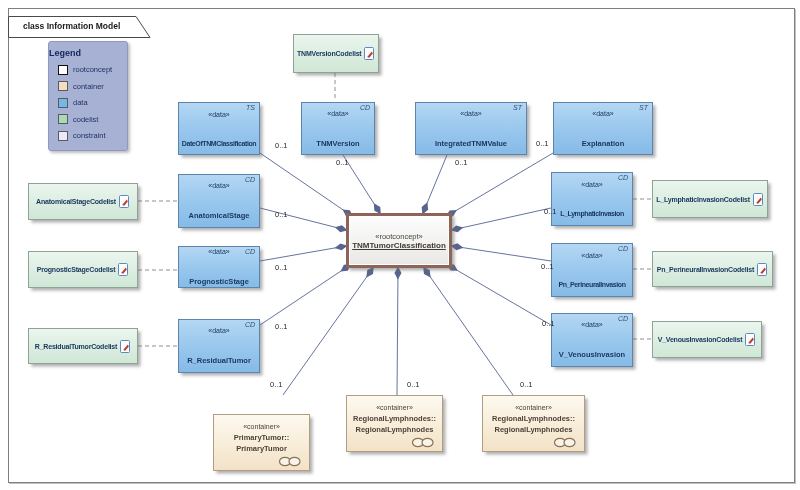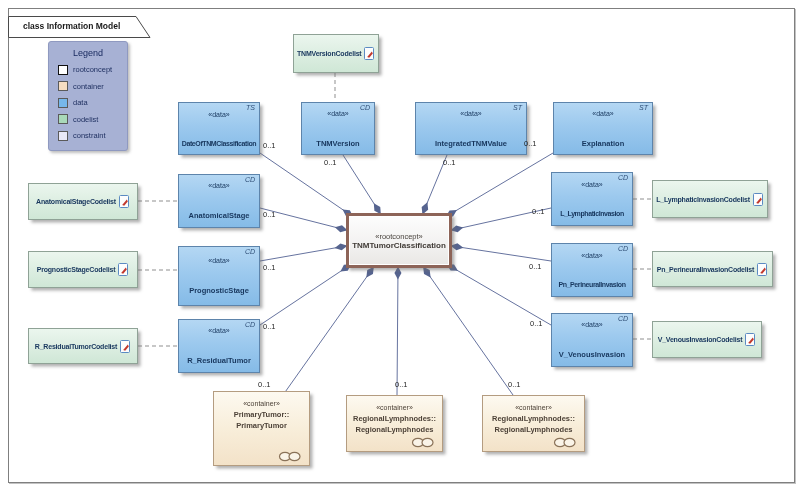--- a/index.html
+++ b/index.html
@@ -52,35 +52,35 @@
   .container-box .nm{font-size:7.5px;font-weight:bold;color:#4d4238;line-height:1.5;white-space:nowrap;}
   .container-box .oo{position:absolute;right:7px;bottom:3px;}
 
   .root-box{
     background:linear-gradient(180deg,#fdfdfd 0%,#f2f1f0 60%,#e9e7e5 100%);
     border:3px solid #8d6458;
     box-shadow:2.5px 2.5px 3px rgba(110,110,110,.55), inset 0 0 0 1px #ffffff;
     display:flex;flex-direction:column;align-items:center;justify-content:center;text-align:center;
   }
   .root-box .st{font-size:7.5px;color:#4a453f;margin-bottom:0;}
-  .root-box .nm{font-size:8px;font-weight:bold;color:#403b36;}
+  .root-box .nm{font-size:8px;font-weight:bold;color:#403b36;text-decoration:underline;}
 
   .legend{
     position:absolute;left:48px;top:41px;width:78px;height:108px;z-index:2;
     background:#a7b1d4;border:1px solid #8f99c0;border-radius:3px;
     box-shadow:2px 2px 3px rgba(110,110,110,.45);
   }
-  .legend-title{font-size:9px;font-weight:normal;color:#14265c;text-align:center;margin-top:6px;}
+  .legend-title{font-size:9px;font-weight:bold;color:#14265c;text-align:left;margin-top:6px;}
   .legend-row{display:flex;align-items:center;gap:5px;margin:6.5px 0 0 9px;}
   .legend-row .sw{width:10px;height:10px;border:1px solid #5a5a5a;flex:0 0 auto;box-sizing:border-box;}
   .legend-row .sw.root{border:1.4px solid #111;}
   .legend-row .lbl{font-size:7.5px;color:#1c2d5e;}
 
   .mult{
-    position:absolute;z-index:3;font-size:7.5px;color:#1f1f1f;white-space:nowrap;
+    position:absolute;z-index:3;font-size:7.5px;color:#1f1f1f;white-space:nowrap;margin-left:12px;
   }
 </style>
 </head>
 <body>
 
 <div class="frame"></div>
 <div class="tab">
   <svg width="152" height="23">
     <polygon points="0.5,0.5 128,0.5 142,21.5 0.5,21.5" fill="#ffffff" stroke="#4a4a4a" stroke-width="1"></polygon>
   </svg>
@@ -166,21 +166,21 @@
 <div class="node data-box shadow" style="left:553px;top:102px;width:100px;height:53px">
   <span class="tag">ST</span>
   <div class="st">«data»</div>
   <div class="nm">Explanation</div>
 </div>
 <div class="node data-box shadow" style="left:178px;top:174px;width:82px;height:54px">
   <span class="tag">CD</span>
   <div class="st">«data»</div>
   <div class="nm">AnatomicalStage</div>
 </div>
-<div class="node data-box shadow" style="left:178px;top:246px;width:82px;height:60px">
+<div class="node data-box shadow" style="left:178px;top:246px;width:82px;height:42px">
   <span class="tag">CD</span>
   <div class="st">«data»</div>
   <div class="nm">PrognosticStage</div>
 </div>
 <div class="node data-box shadow" style="left:178px;top:319px;width:82px;height:54px">
   <span class="tag">CD</span>
   <div class="st">«data»</div>
   <div class="nm">R_ResidualTumor</div>
 </div>
 <div class="node data-box shadow" style="left:551px;top:172px;width:82px;height:54px">
@@ -242,21 +242,21 @@
     </svg>
 </div>
 <div class="node codelist-box shadow" style="left:652px;top:321px;width:110px;height:37px">
   <span class="nm">V_VenousInvasionCodelist</span>
   <svg width="11" height="13">
       <rect x="0.5" y="0.5" width="9" height="12" rx="1" fill="#fdfdfd" stroke="#5b8ac2"></rect>
       <path d="M3.2,10 L7.8,4.6 L8.8,6.4 L5.2,10.8 Z" fill="#c2382c"></path>
     </svg>
 </div>
 
-<div class="node container-box shadow" style="left:213px;top:391px;width:97px;height:75px">
+<div class="node container-box shadow" style="left:213px;top:414px;width:97px;height:57px">
   <div class="st">«container»</div>
   <div class="nm">PrimaryTumor::</div>
   <div class="nm">PrimaryTumor</div>
   <svg class="oo" width="24" height="11" viewBox="0 0 24 11">
     <ellipse cx="7" cy="5.5" rx="5.5" ry="4.2" fill="#faf4e8" stroke="#8a7258" stroke-width="1.2"></ellipse>
     <ellipse cx="16.5" cy="5.5" rx="5.5" ry="4.2" fill="#faf4e8" stroke="#8a7258" stroke-width="1.2"></ellipse>
   </svg>
 </div>
 <div class="node container-box shadow" style="left:346px;top:395px;width:97px;height:57px">
   <div class="st">«container»</div>

